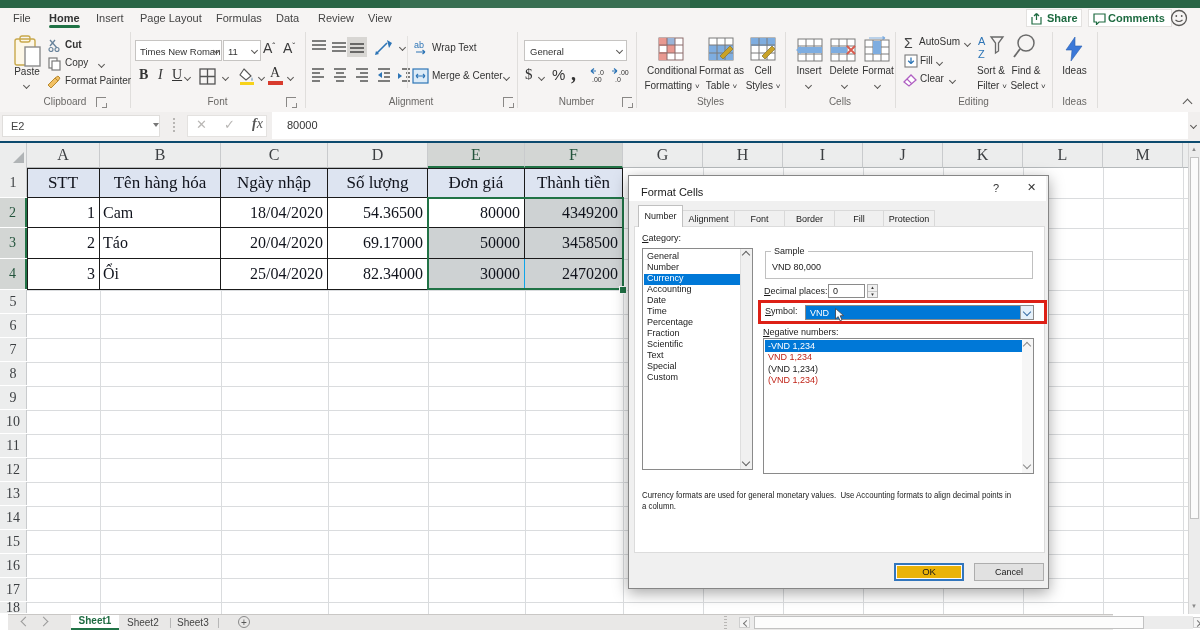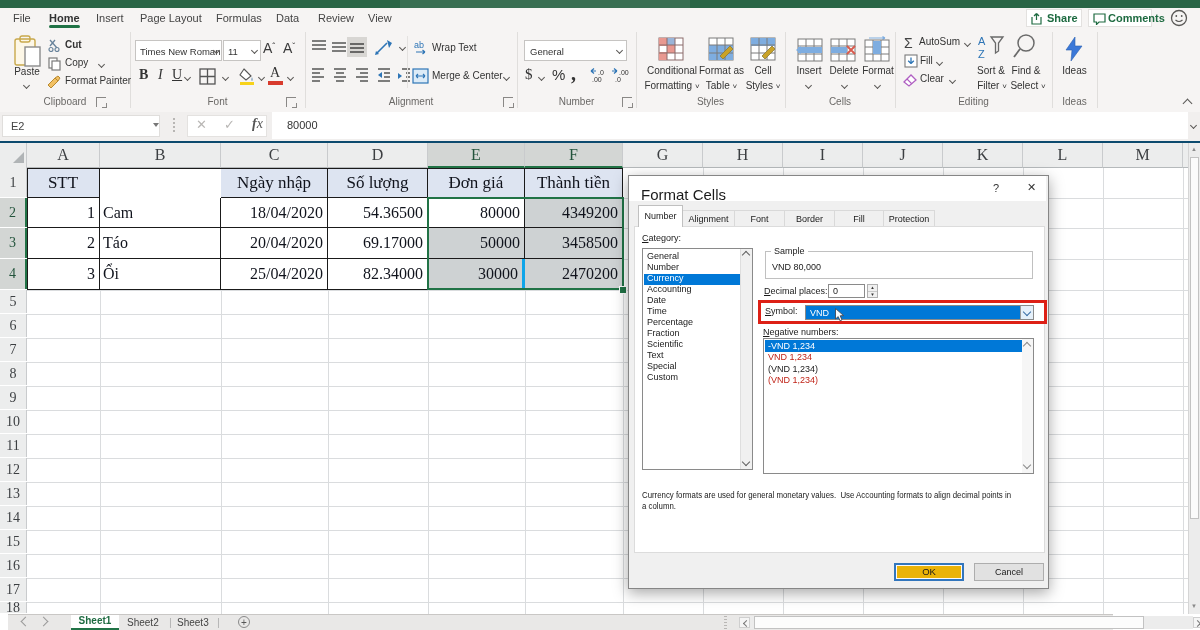--- a/index.html
+++ b/index.html
@@ -355,49 +355,50 @@
     <div class="vline" style="left:525px;top:147px;height:324px;"></div>
     <div class="vline" style="left:623px;top:147px;height:324px;"></div>
     <div class="vline" style="left:703px;top:25px;height:446px;"></div>
     <div class="vline" style="left:783px;top:25px;height:446px;"></div>
     <div class="vline" style="left:863px;top:25px;height:446px;"></div>
     <div class="vline" style="left:943px;top:25px;height:446px;"></div>
     <div class="vline" style="left:1023px;top:25px;height:446px;"></div>
     <div class="vline" style="left:1103px;top:25px;height:446px;"></div>
     <div class="vline" style="left:1183px;top:25px;height:446px;"></div>
   <div class="abs serif" style="left:27px;top:25px;width:73px;height:30px;background:#dde4f1;border-right:1px solid #1a1a1a;border-bottom:1px solid #1a1a1a;box-sizing:border-box;font-size:17px;color:#10131c;text-align:center;line-height:29px;white-space:nowrap;">STT</div>
+    <div class="abs serif" style="left:100px;top:25px;width:121px;height:30px;background:#dde4f1;border-right:1px solid #1a1a1a;border-bottom:1px solid #1a1a1a;box-sizing:border-box;font-size:17px;color:#10131c;text-align:center;line-height:29px;white-space:nowrap;">Tên hàng hóa</div>
     <div class="abs serif" style="left:221px;top:25px;width:107px;height:30px;background:#dde4f1;border-right:1px solid #1a1a1a;border-bottom:1px solid #1a1a1a;box-sizing:border-box;font-size:17px;color:#10131c;text-align:center;line-height:29px;white-space:nowrap;">Ngày nhập</div>
     <div class="abs serif" style="left:328px;top:25px;width:100px;height:30px;background:#dde4f1;border-right:1px solid #1a1a1a;border-bottom:1px solid #1a1a1a;box-sizing:border-box;font-size:17px;color:#10131c;text-align:center;line-height:29px;white-space:nowrap;">Số lượng</div>
     <div class="abs serif" style="left:428px;top:25px;width:97px;height:30px;background:#dde4f1;border-right:1px solid #1a1a1a;border-bottom:1px solid #1a1a1a;box-sizing:border-box;font-size:17px;color:#10131c;text-align:center;line-height:29px;white-space:nowrap;">Đơn giá</div>
     <div class="abs serif" style="left:525px;top:25px;width:98px;height:30px;background:#dde4f1;border-right:1px solid #1a1a1a;border-bottom:1px solid #1a1a1a;box-sizing:border-box;font-size:17px;color:#10131c;text-align:center;line-height:29px;white-space:nowrap;">Thành tiền</div>
     <div class="abs serif" style="left:27px;top:55px;width:73px;height:30px;background:#ffffff;border-right:1px solid #1a1a1a;border-bottom:1px solid #1a1a1a;box-sizing:border-box;font-size:16px;color:#10131c;text-align:right;line-height:29px;padding-right:4px;white-space:nowrap;">1</div>
     <div class="abs serif" style="left:100px;top:55px;width:121px;height:30px;background:#ffffff;border-right:1px solid #1a1a1a;border-bottom:1px solid #1a1a1a;box-sizing:border-box;font-size:16px;color:#10131c;text-align:left;line-height:29px;padding-left:3px;white-space:nowrap;">Cam</div>
     <div class="abs serif" style="left:221px;top:55px;width:107px;height:30px;background:#ffffff;border-right:1px solid #1a1a1a;border-bottom:1px solid #1a1a1a;box-sizing:border-box;font-size:16px;color:#10131c;text-align:right;line-height:29px;padding-right:4px;white-space:nowrap;">18/04/2020</div>
     <div class="abs serif" style="left:328px;top:55px;width:100px;height:30px;background:#ffffff;border-right:1px solid #1a1a1a;border-bottom:1px solid #1a1a1a;box-sizing:border-box;font-size:16px;color:#10131c;text-align:right;line-height:29px;padding-right:4px;white-space:nowrap;">54.36500</div>
     <div class="abs serif" style="left:428px;top:55px;width:97px;height:30px;background:#ffffff;border-right:1px solid #1a1a1a;border-bottom:1px solid #1a1a1a;box-sizing:border-box;font-size:16px;color:#10131c;text-align:right;line-height:29px;padding-right:4px;white-space:nowrap;">80000</div>
     <div class="abs serif" style="left:525px;top:55px;width:98px;height:30px;background:#ced2d3;border-right:1px solid #1a1a1a;border-bottom:1px solid #1a1a1a;box-sizing:border-box;font-size:16px;color:#10131c;text-align:right;line-height:29px;padding-right:4px;white-space:nowrap;">4349200</div>
     <div class="abs serif" style="left:27px;top:85px;width:73px;height:31px;background:#ffffff;border-right:1px solid #1a1a1a;border-bottom:1px solid #1a1a1a;box-sizing:border-box;font-size:16px;color:#10131c;text-align:right;line-height:30px;padding-right:4px;white-space:nowrap;">2</div>
     <div class="abs serif" style="left:100px;top:85px;width:121px;height:31px;background:#ffffff;border-right:1px solid #1a1a1a;border-bottom:1px solid #1a1a1a;box-sizing:border-box;font-size:16px;color:#10131c;text-align:left;line-height:30px;padding-left:3px;white-space:nowrap;">Táo</div>
     <div class="abs serif" style="left:221px;top:85px;width:107px;height:31px;background:#ffffff;border-right:1px solid #1a1a1a;border-bottom:1px solid #1a1a1a;box-sizing:border-box;font-size:16px;color:#10131c;text-align:right;line-height:30px;padding-right:4px;white-space:nowrap;">20/04/2020</div>
     <div class="abs serif" style="left:328px;top:85px;width:100px;height:31px;background:#ffffff;border-right:1px solid #1a1a1a;border-bottom:1px solid #1a1a1a;box-sizing:border-box;font-size:16px;color:#10131c;text-align:right;line-height:30px;padding-right:4px;white-space:nowrap;">69.17000</div>
     <div class="abs serif" style="left:428px;top:85px;width:97px;height:31px;background:#ced2d3;border-right:1px solid #1a1a1a;border-bottom:1px solid #1a1a1a;box-sizing:border-box;font-size:16px;color:#10131c;text-align:right;line-height:30px;padding-right:4px;white-space:nowrap;">50000</div>
     <div class="abs serif" style="left:525px;top:85px;width:98px;height:31px;background:#ced2d3;border-right:1px solid #1a1a1a;border-bottom:1px solid #1a1a1a;box-sizing:border-box;font-size:16px;color:#10131c;text-align:right;line-height:30px;padding-right:4px;white-space:nowrap;">3458500</div>
     <div class="abs serif" style="left:27px;top:116px;width:73px;height:31px;background:#ffffff;border-right:1px solid #1a1a1a;border-bottom:1px solid #1a1a1a;box-sizing:border-box;font-size:16px;color:#10131c;text-align:right;line-height:30px;padding-right:4px;white-space:nowrap;">3</div>
     <div class="abs serif" style="left:100px;top:116px;width:121px;height:31px;background:#ffffff;border-right:1px solid #1a1a1a;border-bottom:1px solid #1a1a1a;box-sizing:border-box;font-size:16px;color:#10131c;text-align:left;line-height:30px;padding-left:3px;white-space:nowrap;">Ổi</div>
     <div class="abs serif" style="left:221px;top:116px;width:107px;height:31px;background:#ffffff;border-right:1px solid #1a1a1a;border-bottom:1px solid #1a1a1a;box-sizing:border-box;font-size:16px;color:#10131c;text-align:right;line-height:30px;padding-right:4px;white-space:nowrap;">25/04/2020</div>
     <div class="abs serif" style="left:328px;top:116px;width:100px;height:31px;background:#ffffff;border-right:1px solid #1a1a1a;border-bottom:1px solid #1a1a1a;box-sizing:border-box;font-size:16px;color:#10131c;text-align:right;line-height:30px;padding-right:4px;white-space:nowrap;">82.34000</div>
-    <div class="abs serif" style="left:428px;top:116px;width:97px;height:31px;background:#ced2d3;border-right:3px solid #0ea5e9;border-bottom:1px solid #1a1a1a;box-sizing:border-box;font-size:16px;color:#10131c;text-align:right;line-height:30px;padding-right:4px;white-space:nowrap;">30000</div>
+    <div class="abs serif" style="left:428px;top:116px;width:97px;height:31px;background:#ced2d3;border-right:1px solid #0ea5e9;border-bottom:1px solid #1a1a1a;box-sizing:border-box;font-size:16px;color:#10131c;text-align:right;line-height:30px;padding-right:4px;white-space:nowrap;">30000</div>
     <div class="abs serif" style="left:525px;top:116px;width:98px;height:31px;background:#ced2d3;border-right:1px solid #1a1a1a;border-bottom:1px solid #1a1a1a;box-sizing:border-box;font-size:16px;color:#10131c;text-align:right;line-height:30px;padding-right:4px;white-space:nowrap;">2470200</div>
     <div class="abs" style="left:27px;top:25px;width:596px;height:122px;border-left:1px solid #1a1a1a;border-top:1px solid #1a1a1a;box-sizing:border-box;pointer-events:none;"></div>
     <div class="abs" style="left:427px;top:54px;width:197px;height:93px;border:2px solid #217346;box-sizing:border-box;pointer-events:none;"></div>
     <div class="abs" style="left:619px;top:143px;width:6px;height:6px;background:#217346;border:1px solid #fff;box-sizing:content-box;"></div>
     </div>
   <div id="dlg" class="abs">
     <div class="abs" style="left:0;top:0;width:417px;height:25px;background:#fff;"></div>
-    <div class="abs" style="left:12px;top:10px;font-size:15px;color:#1a1a1a;">Format Cells</div>
+    <div class="abs" style="left:12px;top:10px;font-size:11px;color:#1a1a1a;">Format Cells</div>
     <div class="abs" style="left:364px;top:6px;font-size:11px;color:#333;">?</div>
     <div class="abs" style="left:398px;top:5px;font-size:11px;color:#333;">✕</div>
 
     <div class="abs" style="left:54px;top:34px;width:52px;height:17px;border:1px solid #d9d9d9;border-left:none;box-sizing:border-box;font-size:9px;color:#1a1a1a;text-align:center;line-height:16px;">Alignment</div>
     <div class="abs" style="left:106px;top:34px;width:50px;height:17px;border:1px solid #d9d9d9;border-left:none;box-sizing:border-box;font-size:9px;color:#1a1a1a;text-align:center;line-height:16px;">Font</div>
     <div class="abs" style="left:156px;top:34px;width:50px;height:17px;border:1px solid #d9d9d9;border-left:none;box-sizing:border-box;font-size:9px;color:#1a1a1a;text-align:center;line-height:16px;">Border</div>
     <div class="abs" style="left:206px;top:34px;width:49px;height:17px;border:1px solid #d9d9d9;border-left:none;box-sizing:border-box;font-size:9px;color:#1a1a1a;text-align:center;line-height:16px;">Fill</div>
     <div class="abs" style="left:255px;top:34px;width:51px;height:17px;border:1px solid #d9d9d9;border-left:none;box-sizing:border-box;font-size:9px;color:#1a1a1a;text-align:center;line-height:16px;">Protection</div>
 
     <div class="abs" style="left:5px;top:50px;width:411px;height:327px;background:#fff;border:1px solid #dcdcdc;box-sizing:border-box;"></div>
@@ -494,21 +495,21 @@
       </div>
   </div>
 
   <div class="abs" style="left:1026px;top:9px;width:56px;height:18px;background:#fff;border:1px solid #e3e1df;box-sizing:border-box;">
     <svg class="abs" style="left:4px;top:2px;" width="13" height="13" viewBox="0 0 13 13">
       <path d="M1 5 v7 h9 v-7" fill="none" stroke="#1e6b41" stroke-width="1.2"></path>
       <path d="M5.5 8 V1.5 M5.5 1.5 l-2.5 2.5 M5.5 1.5 l2.5 2.5" stroke="#1e6b41" stroke-width="1.2" fill="none"></path>
     </svg>
     <span style="position:absolute;left:20px;top:2px;font-size:11px;font-weight:bold;color:#1e6b41;">Share</span>
   </div>
-  <div class="abs" style="left:1088px;top:9px;width:64px;height:18px;background:#fff;border:1px solid #e3e1df;box-sizing:border-box;">
+  <div class="abs" style="left:1088px;top:9px;width:84px;height:18px;background:#fff;border:1px solid #e3e1df;box-sizing:border-box;">
     <svg class="abs" style="left:4px;top:3px;" width="13" height="12" viewBox="0 0 13 12">
       <path d="M1 1 h11 v8 h-6 l-2.5 2.5 v-2.5 h-2.5 z" fill="none" stroke="#1e6b41" stroke-width="1.2"></path>
     </svg>
     <span style="position:absolute;left:19px;top:2px;font-size:11px;font-weight:bold;color:#1e6b41;">Comments</span>
   </div>
   <svg class="abs" style="left:1170px;top:9px;" width="18" height="18" viewBox="0 0 18 18">
     <circle cx="9" cy="9" r="7.5" fill="none" stroke="#5a5856" stroke-width="1.3"></circle>
     <circle cx="6.3" cy="7" r="0.9" fill="#5a5856"></circle>
       <circle cx="11.7" cy="7" r="0.9" fill="#5a5856"></circle>
     <path d="M5.5 11 q3.5 3 7 0" fill="none" stroke="#5a5856" stroke-width="1.2"></path>

